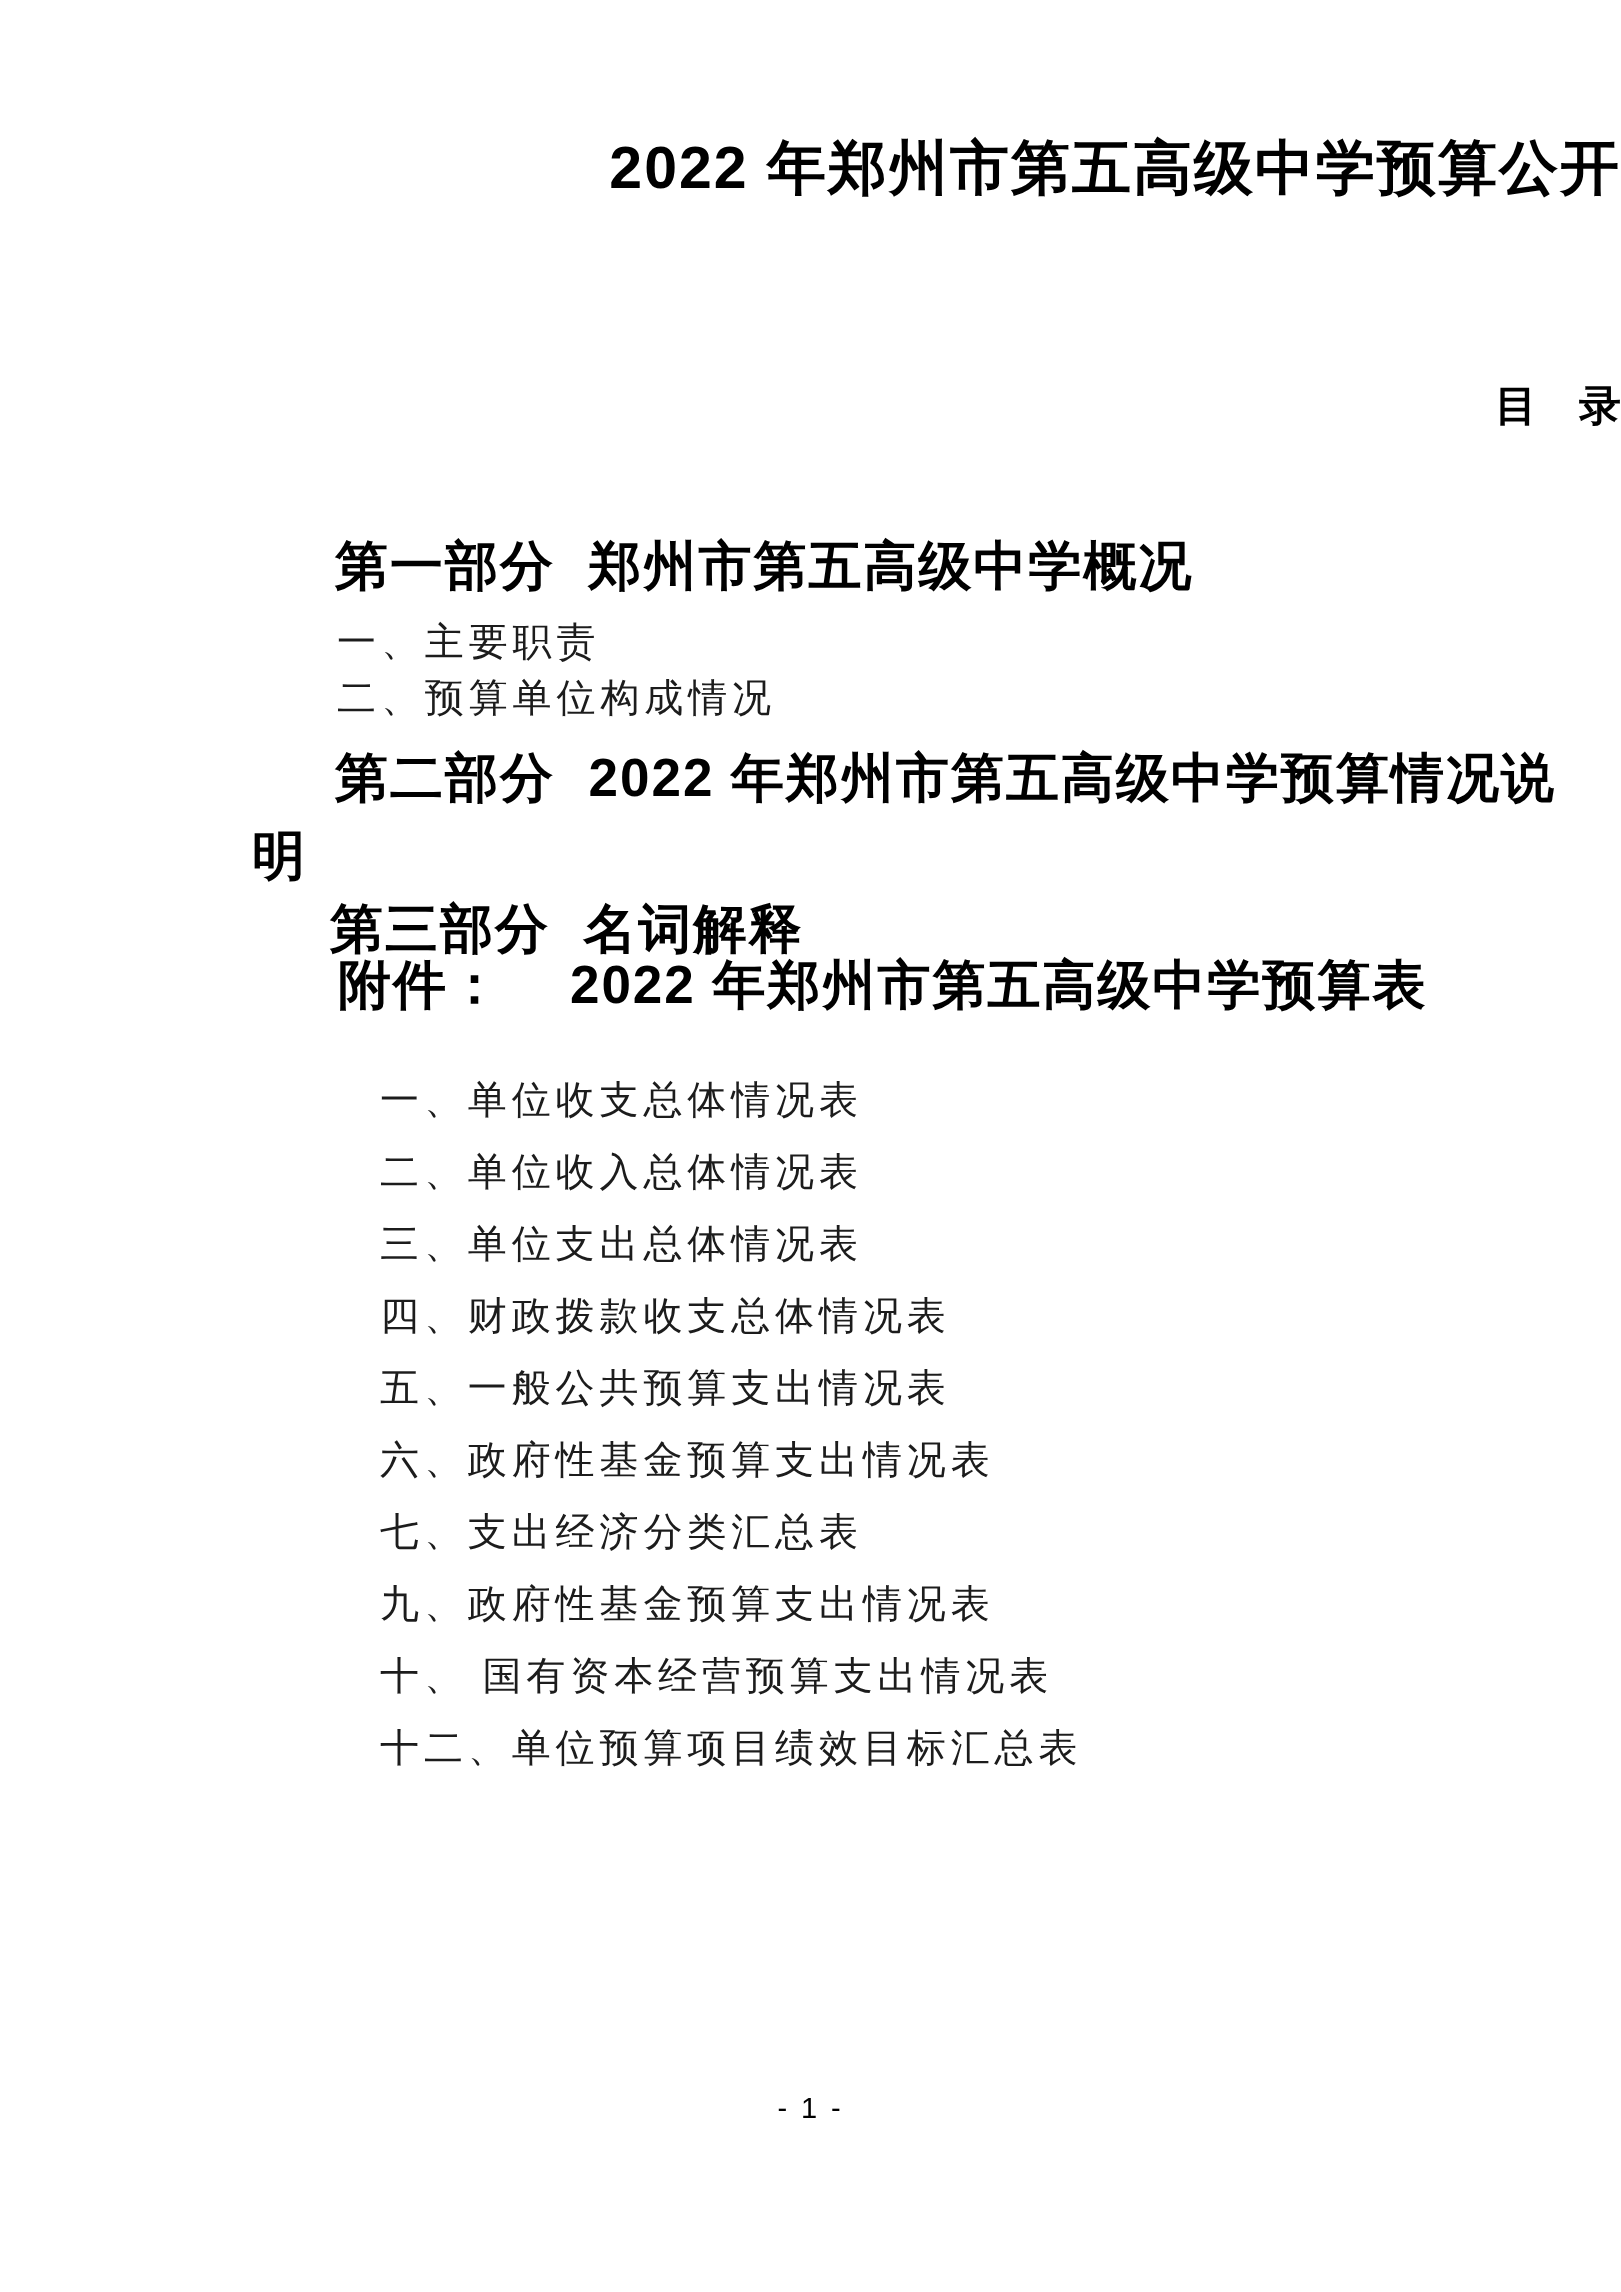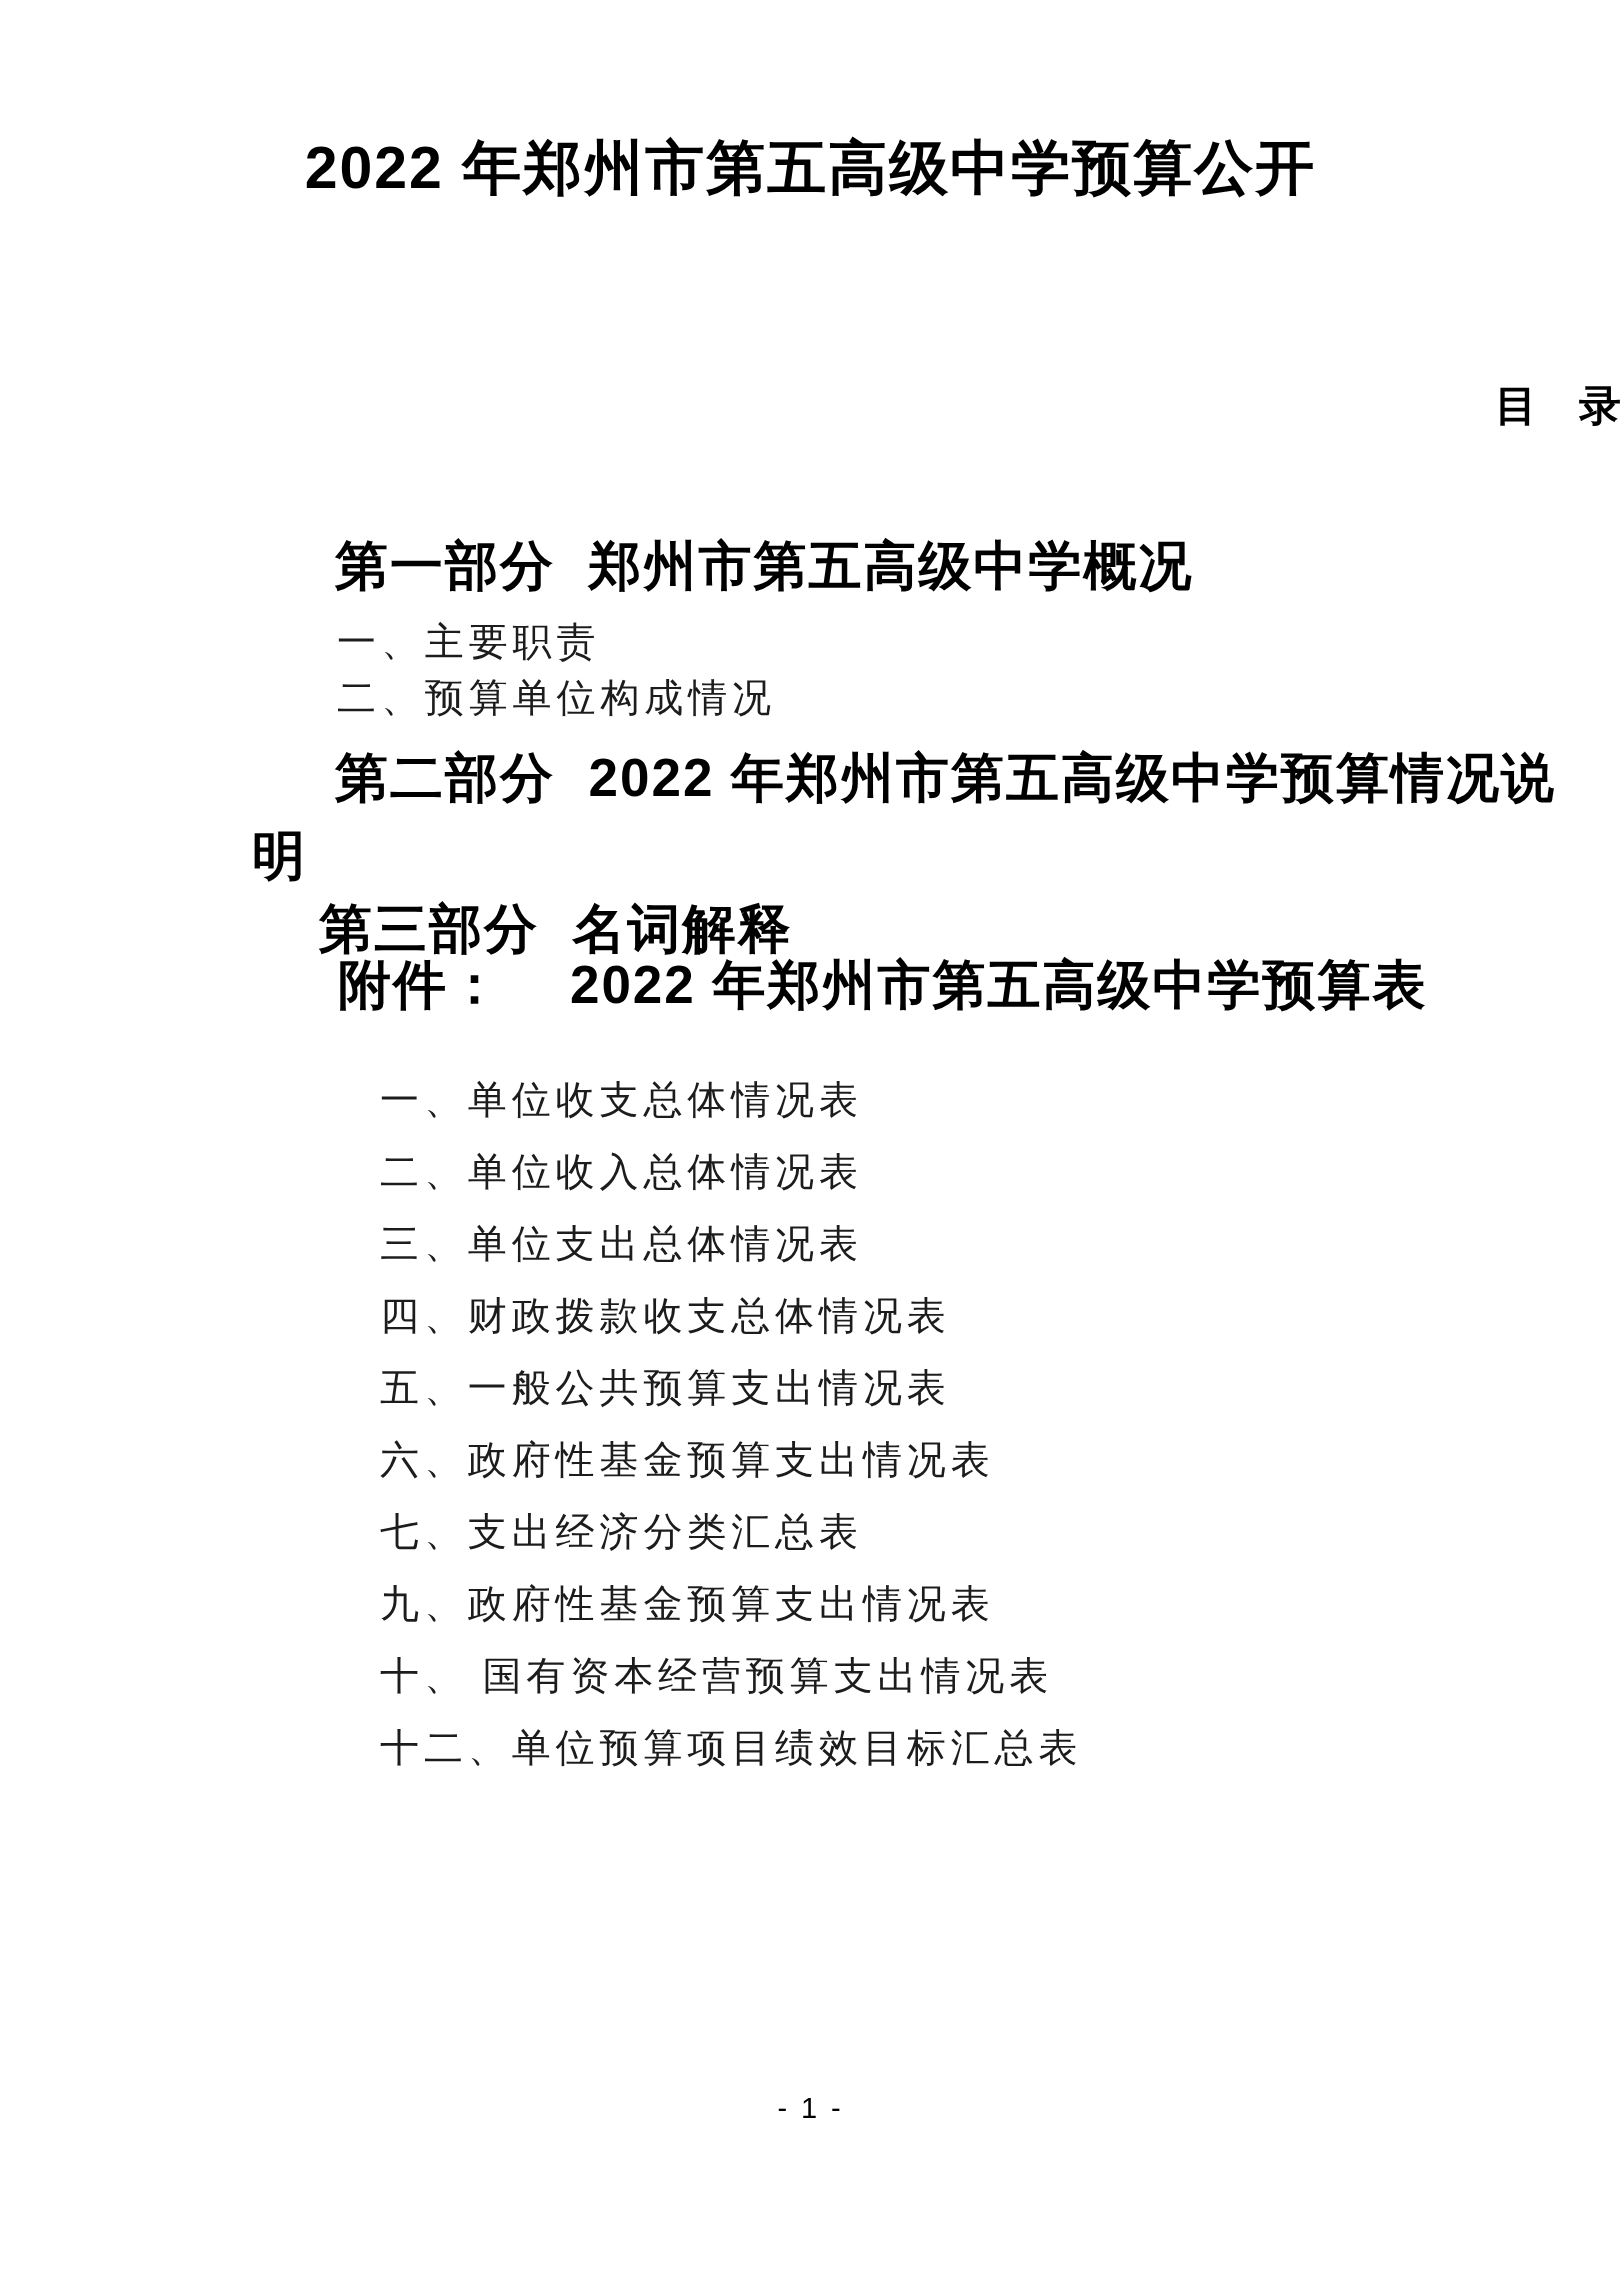--- a/index.html
+++ b/index.html
@@ -13,21 +13,21 @@
     height: 2293px;
     background: #ffffff;
     overflow: hidden;
     color: #000000;
   }
   .doc-title {
     position: absolute;
     top: 129px;
     left: 0;
     width: 100%;
-    text-align: center;
+    text-align: right;
     font-family: "Liberation Sans", "DejaVu Sans", sans-serif;
     font-weight: 700;
     font-size: 59px;
     letter-spacing: 2px;
     white-space: pre;
     color: #000000;
   }
   .toc-heading {
     position: absolute;
     top: 378px;
@@ -56,21 +56,21 @@
     font-weight: 400;
     font-size: 39px;
     letter-spacing: 4.9px;
     color: #1c1c1c;
   }
   .pos-part1   { left: 335px; top: 531px; }
   .pos-item1   { left: 337px; top: 615px; }
   .pos-item2   { left: 337px; top: 671px; }
   .pos-part2   { left: 335px; top: 743px; }
   .pos-part2w  { left: 252px; top: 821px; }
-  .pos-part3   { left: 319px; top: 894px; }
+  .pos-part3   { left: 330px; top: 894px; }
   .pos-attach  { left: 338px; top: 950px; }
   .attachment-list {
     position: absolute;
     left: 380px;
     top: 1064px;
     width: 1059px;
   }
   .attachment-list .att-item {
     height: 72px;
     line-height: 72px;

